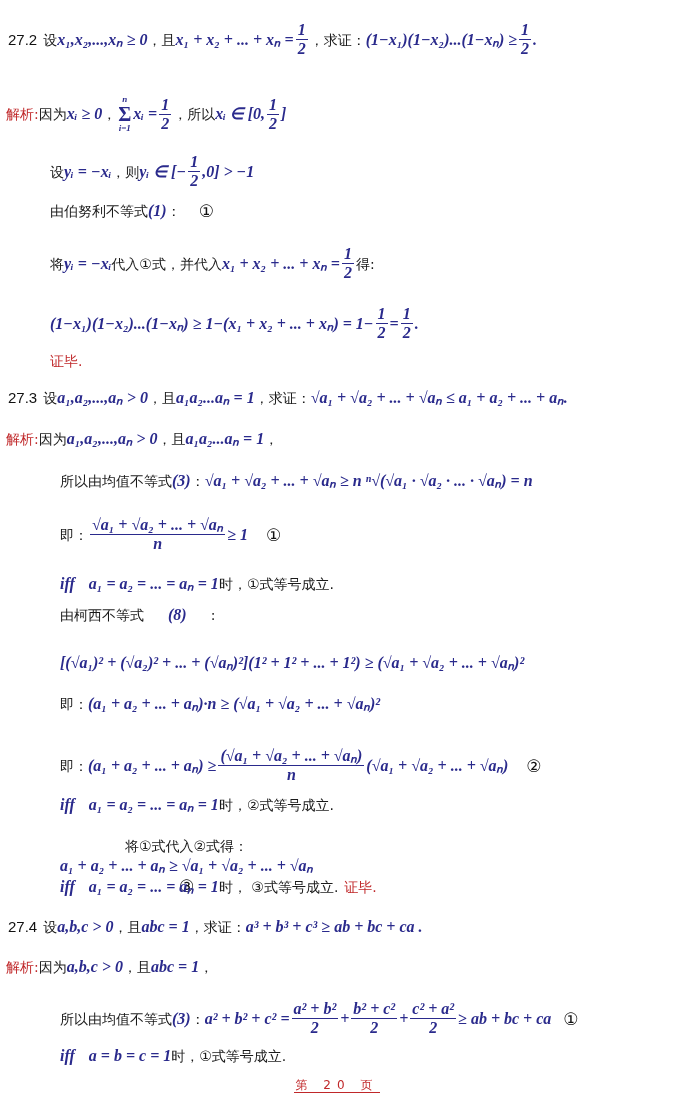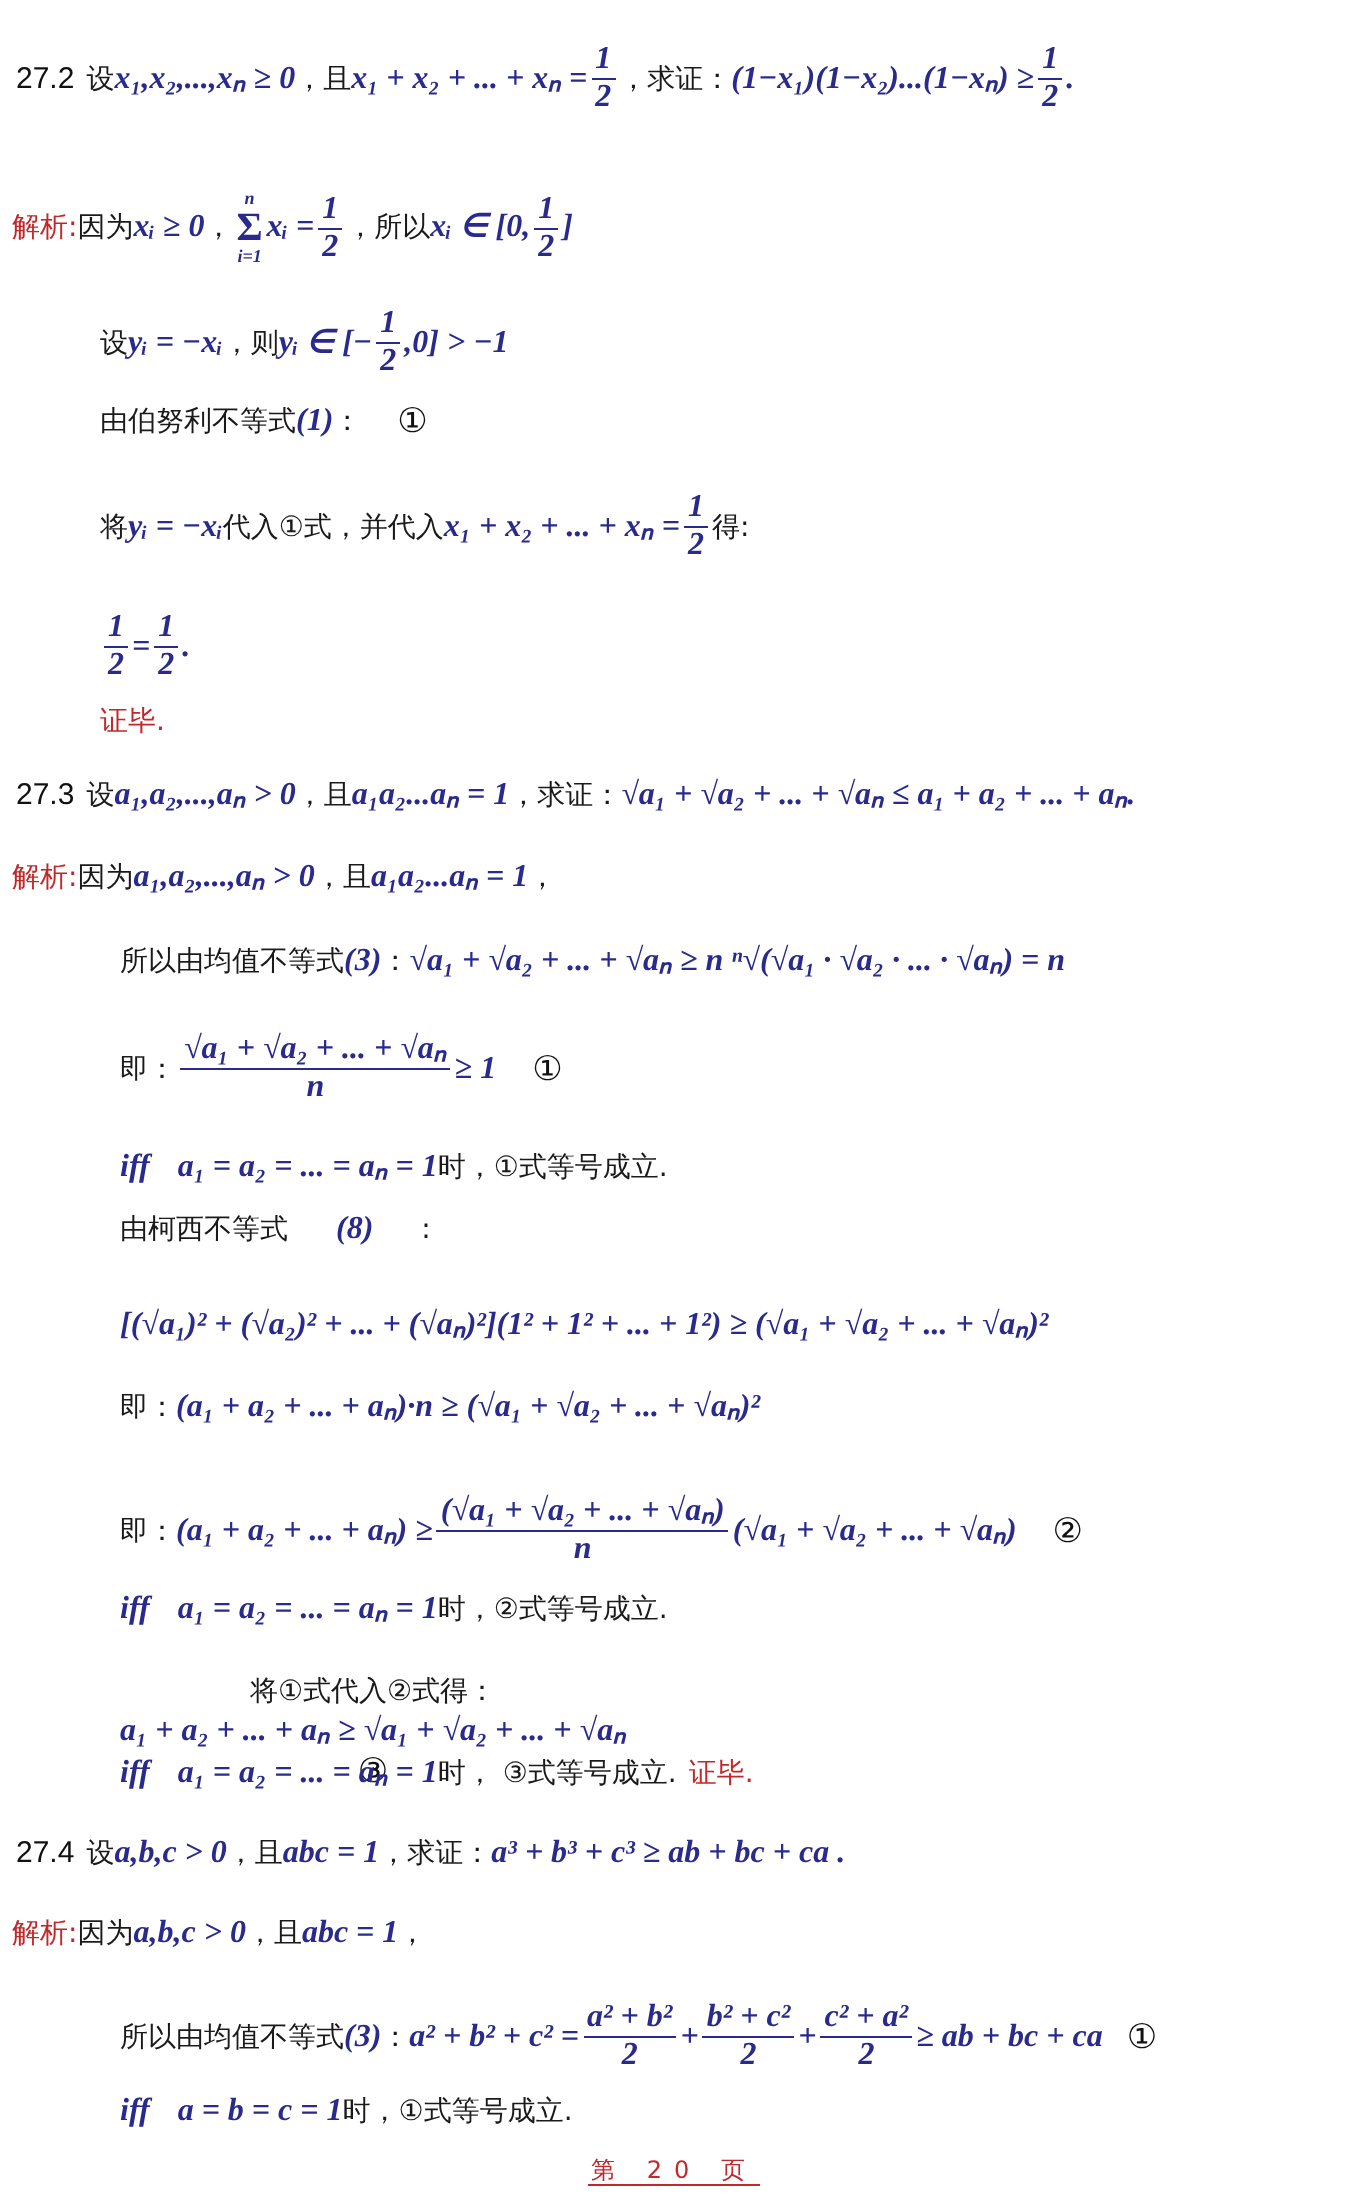--- a/index.html
+++ b/index.html
@@ -92,20 +92,21 @@
   <span class="cn">代入①式，并代入</span>
   <span class="m">x₁ + x₂ + ... + xₙ =</span>
   <span class="frac m">
       <span class="n">1</span>
       <span class="d">2</span>
     </span>
   <span class="cn">得:</span>
 </div>
 
 <div class="line" style="left:50px; top:305px;">
+  <span class="m">(1−x₁)(1−x₂)...(1−xₙ) ≥ 1−(x₁ + x₂ + ... + xₙ) = 1−</span>
   <span class="frac m">
       <span class="n">1</span>
       <span class="d">2</span>
     </span>
   <span class="m">=</span>
   <span class="frac m">
       <span class="n">1</span>
       <span class="d">2</span>
     </span>
   <span class="m">.</span>

